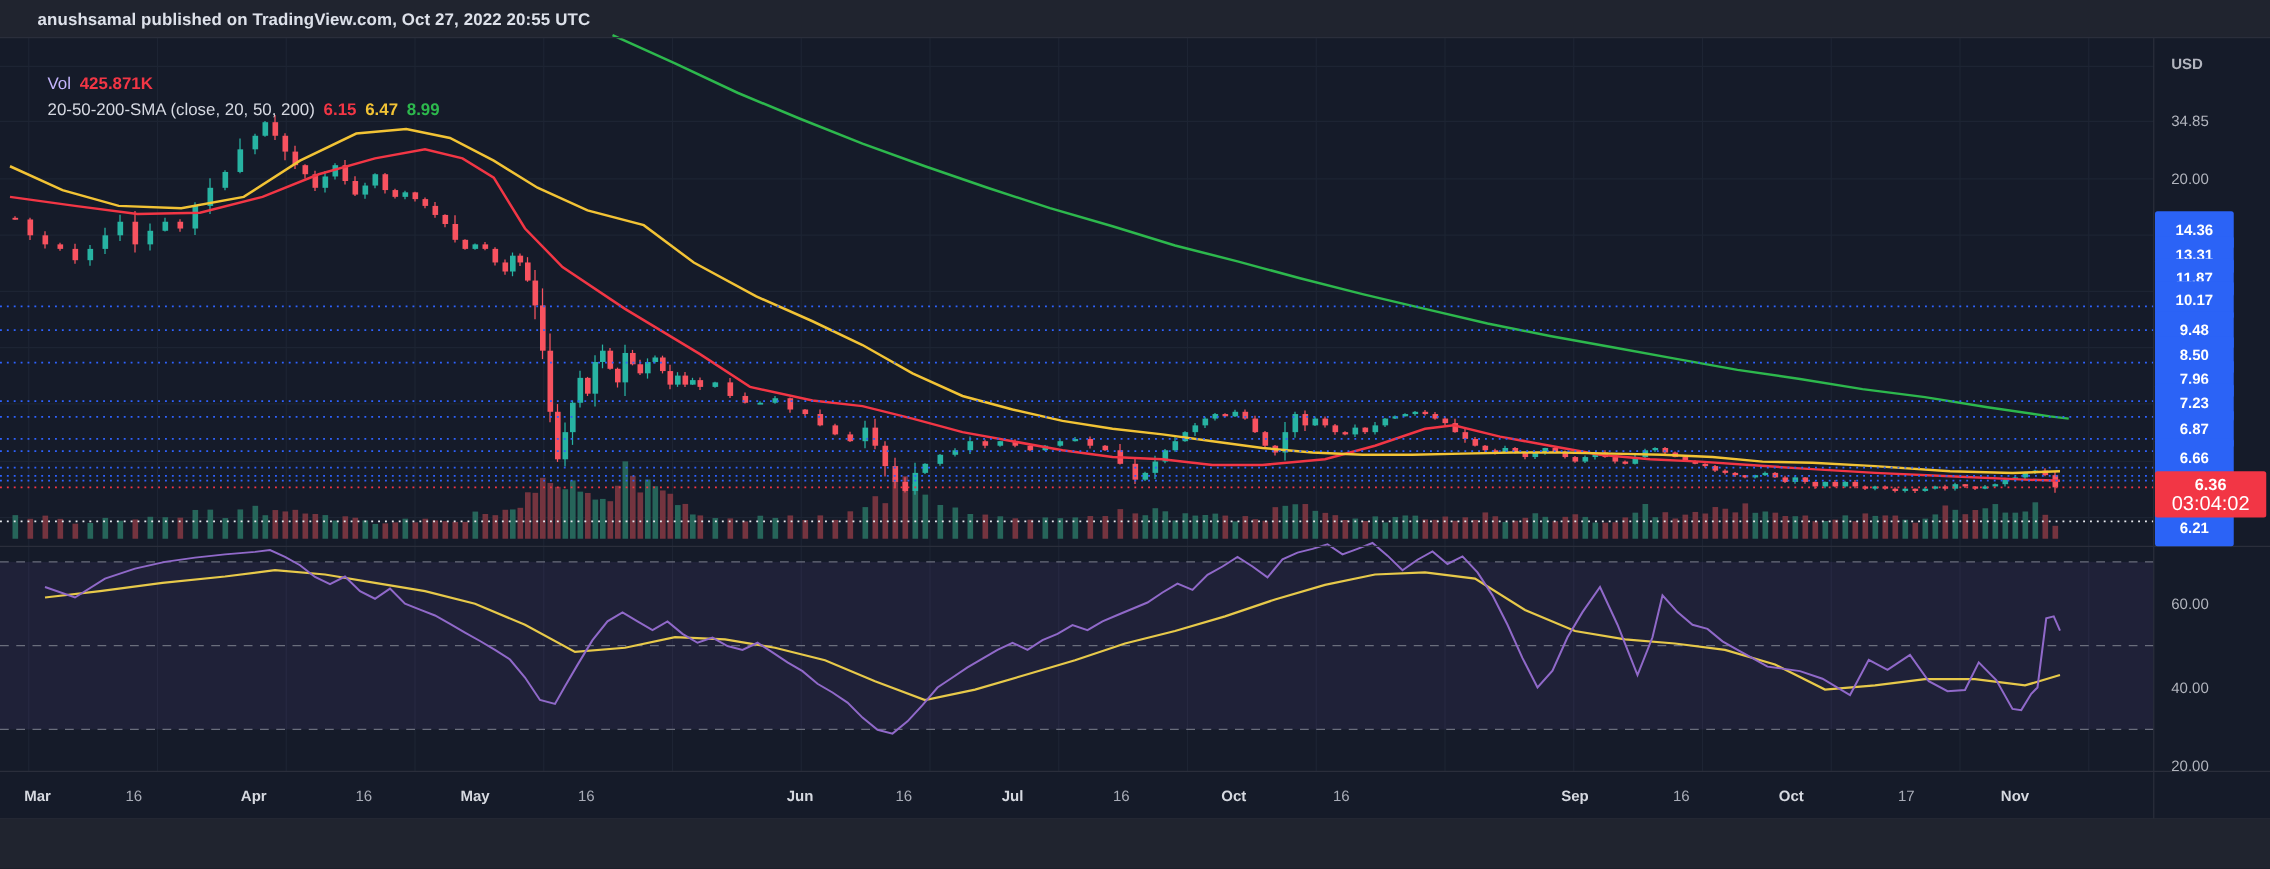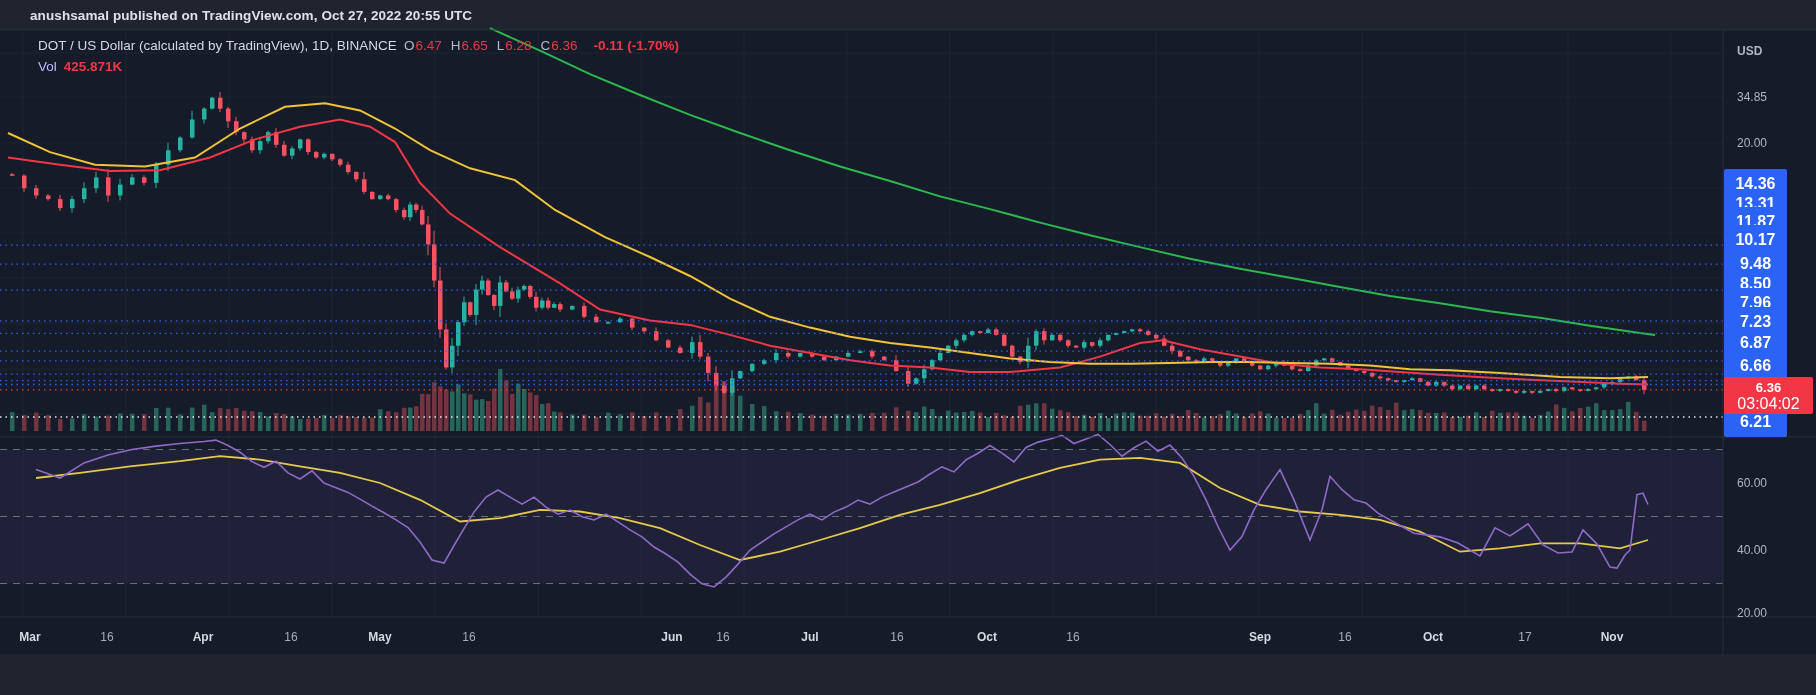--- a/index.html
+++ b/index.html
@@ -14,21 +14,21 @@
   .legend-row .dim{color:#c4b5fd;}
   .legend-row span{margin-right:7px;}
   .lg-red{color:#f23645;font-weight:700;}
   .lg-yellow{color:#f2c335;font-weight:700;}
   .lg-green{color:#2db84d;font-weight:700;}
   .lg-purple{color:#9f7fd6;font-weight:700;}
   .ohlc-k{color:#b8bbc5;margin-right:1px !important;}
   .ohlc-v{color:#f23645;margin-right:9px !important;}
   .axis-label{position:absolute;left:1737px;transform:translateY(-50%);font-size:12px;color:#b2b5be;}
   .badge{position:absolute;left:1724px;width:63px;height:30px;transform:translateY(-50%);
-         background:#2b63f6;border-radius:2px;color:#fff;font-size:16px;font-weight:700;
+         background:#2b63f6;border-radius:2px;color:#fff;font-size:12px;font-weight:700;
          display:flex;align-items:center;justify-content:center;}
   .badge-current{position:absolute;left:1724px;width:89px;height:37px;background:#f23645;border-radius:2px;
          color:#fff;display:flex;flex-direction:column;align-items:center;justify-content:center;line-height:16px;}
   .badge-current .p{font-size:13px;font-weight:700;}
   .badge-current .t{font-size:16px;font-weight:400;}
   .time-label{position:absolute;top:627px;height:20px;line-height:20px;transform:translateX(-50%);
               font-size:12px;color:#a9adb8;}
   .time-label.major{color:#d6d9e0;font-weight:700;}
 </style>
 </head>
@@ -658,25 +658,25 @@
       <line x1="0" y1="417" x2="1723" y2="417" stroke="#e8eaf0" stroke-width="1.4" stroke-dasharray="1.5,4"></line>
       <path d="M36 478.0 L80 472.9 L130 466.3 L180 461.2 L220 456.2 L260 459.6 L300 466.3 L340 472.9 L380 483.0 L420 499.8 L460 521.5 L500 518.2 L540 509.8 L580 511.5 L620 518.2 L660 528.2 L700 545.0 L740 560.0 L780 551.7 L820 540.0 L860 528.2 L900 514.8 L940 504.8 L980 493.1 L1020 479.6 L1060 467.9 L1100 459.6 L1140 457.9 L1180 462.9 L1220 488.0 L1260 504.8 L1300 511.5 L1340 514.8 L1380 519.9 L1420 531.6 L1460 551.7 L1500 548.3 L1540 543.3 L1580 543.3 L1620 548.3 L1648 540.0" fill="none" stroke="#e7c94a" stroke-width="1.8"></path>
       <path d="M36 469.6 L60 478.0 L84 462.9 L108 454.9 L132 449.5 L156 446.1 L180 443.5 L204 441.5 L216 440.1 L228 445.5 L240 452.2 L252 461.6 L264 467.3 L276 461.2 L288 472.9 L300 479.0 L312 470.9 L324 483.0 L336 487.7 L348 492.4 L360 499.1 L372 506.1 L384 512.8 L396 519.9 L408 527.6 L420 542.0 L432 560.0 L444 563.1 L452 549.0 L462 531.9 L474 512.1 L486 497.1 L498 490.0 L510 497.1 L522 504.1 L534 497.1 L546 507.1 L558 514.2 L570 510.1 L582 516.8 L594 519.9 L606 514.2 L618 521.9 L630 529.9 L642 536.9 L654 547.0 L666 554.0 L678 562.1 L690 574.1 L702 583.8 L714 586.9 L726 577.1 L738 564.1 L750 550.0 L762 542.0 L774 533.9 L786 526.9 L798 519.9 L810 514.2 L822 519.9 L834 512.1 L846 507.1 L858 500.1 L870 504.1 L882 497.1 L894 492.0 L906 487.0 L918 482.0 L930 474.0 L942 466.9 L954 471.9 L966 459.9 L978 453.2 L990 445.5 L1002 453.2 L1014 461.9 L1026 447.5 L1038 442.1 L1050 439.1 L1062 435.4 L1074 443.5 L1086 439.1 L1098 434.4 L1110 444.5 L1122 456.2 L1134 447.8 L1146 441.1 L1158 451.2 L1170 445.1 L1182 457.9 L1194 476.3 L1206 499.8 L1218 526.5 L1230 550.0 L1242 536.6 L1254 509.8 L1266 489.7 L1280 469.6 L1294 499.8 L1310 540.0 L1322 509.8 L1330 476.3 L1342 489.7 L1354 499.8 L1366 503.1 L1378 513.1 L1390 519.9 L1402 526.5 L1414 533.3 L1426 534.9 L1440 536.9 L1458 543.0 L1480 556.0 L1495 527.9 L1510 535.9 L1528 523.9 L1543 545.0 L1558 553.0 L1572 552.0 L1583 529.9 L1597 544.0 L1610 567.1 L1617 568.1 L1625 555.0 L1630 550.0 L1637 494.7 L1643 493.1 L1648 504.5" fill="none" stroke="#9069c9" stroke-width="1.6"></path>
       <line x1="0" y1="30" x2="1816" y2="30" stroke="#2a2e3b" stroke-width="1"></line>
       <line x1="0" y1="437" x2="1816" y2="437" stroke="#2a2e3b" stroke-width="1"></line>
       <line x1="0" y1="617" x2="1816" y2="617" stroke="#2a2e3b" stroke-width="1"></line>
       <line x1="0" y1="655" x2="1816" y2="655" stroke="#2a2e3b" stroke-width="1"></line>
       <line x1="1723" y1="30" x2="1723" y2="655" stroke="#2a2e3b" stroke-width="1"></line>
     </svg>
 
-  <div class="legend-row" style="top:36px;">
-    <span>DOT / US Dollar (calculated by TradingView), 1D, BINANCE</span><span id="ohlc"><span class="ohlc-k">O</span><span class="ohlc-v">6.47</span><span class="ohlc-k">H</span><span class="ohlc-v">6.65</span><span class="ohlc-k">L</span><span class="ohlc-v">6.28</span><span class="ohlc-k">C</span><span class="ohlc-v">6.36</span></span><span class="lg-red">-0.11 (-1.70%)</span>
-  </div>
   <div class="legend-row" style="top:57px;">
     <span class="dim">Vol</span><span class="lg-red">425.871K</span>
+  </div>
+  <div class="legend-row" style="top:78px;">
+    <span>20-50-200-SMA (close, 20, 50, 200)</span><span id="smavals"><span class="lg-red">6.15</span><span class="lg-yellow">6.47</span><span class="lg-green">8.99</span></span>
   </div>
 
   <div class="axis-label" style="top:51px;font-weight:600;">USD</div>
   <div id="price-labels">
       <div class="axis-label" style="top: 97px;">34.85</div>
       <div class="axis-label" style="top: 143px;">20.00</div>
     </div>
   <div id="badges">
       <div class="badge" style="top: 184px;">14.36</div>
       <div class="badge" style="top: 204px;">13.31</div>
@@ -699,21 +699,21 @@
       <div class="axis-label" style="top: 550px;">40.00</div>
       <div class="axis-label" style="top: 613px;">20.00</div>
     </div>
   <div id="time-labels">
       <div class="time-label major" style="left: 30px;">Mar</div>
       <div class="time-label" style="left: 107px;">16</div>
       <div class="time-label major" style="left: 203px;">Apr</div>
       <div class="time-label" style="left: 291px;">16</div>
       <div class="time-label major" style="left: 380px;">May</div>
       <div class="time-label" style="left: 469px;">16</div>
-      <div class="time-label major" style="left: 672px;">Jun</div>
+      <div class="time-label major" style="left: 640px;">Jun</div>
       <div class="time-label" style="left: 723px;">16</div>
       <div class="time-label major" style="left: 810px;">Jul</div>
       <div class="time-label" style="left: 897px;">16</div>
       <div class="time-label major" style="left: 987px;">Oct</div>
       <div class="time-label" style="left: 1073px;">16</div>
       <div class="time-label major" style="left: 1260px;">Sep</div>
       <div class="time-label" style="left: 1345px;">16</div>
       <div class="time-label major" style="left: 1433px;">Oct</div>
       <div class="time-label" style="left: 1525px;">17</div>
       <div class="time-label major" style="left: 1612px;">Nov</div>

